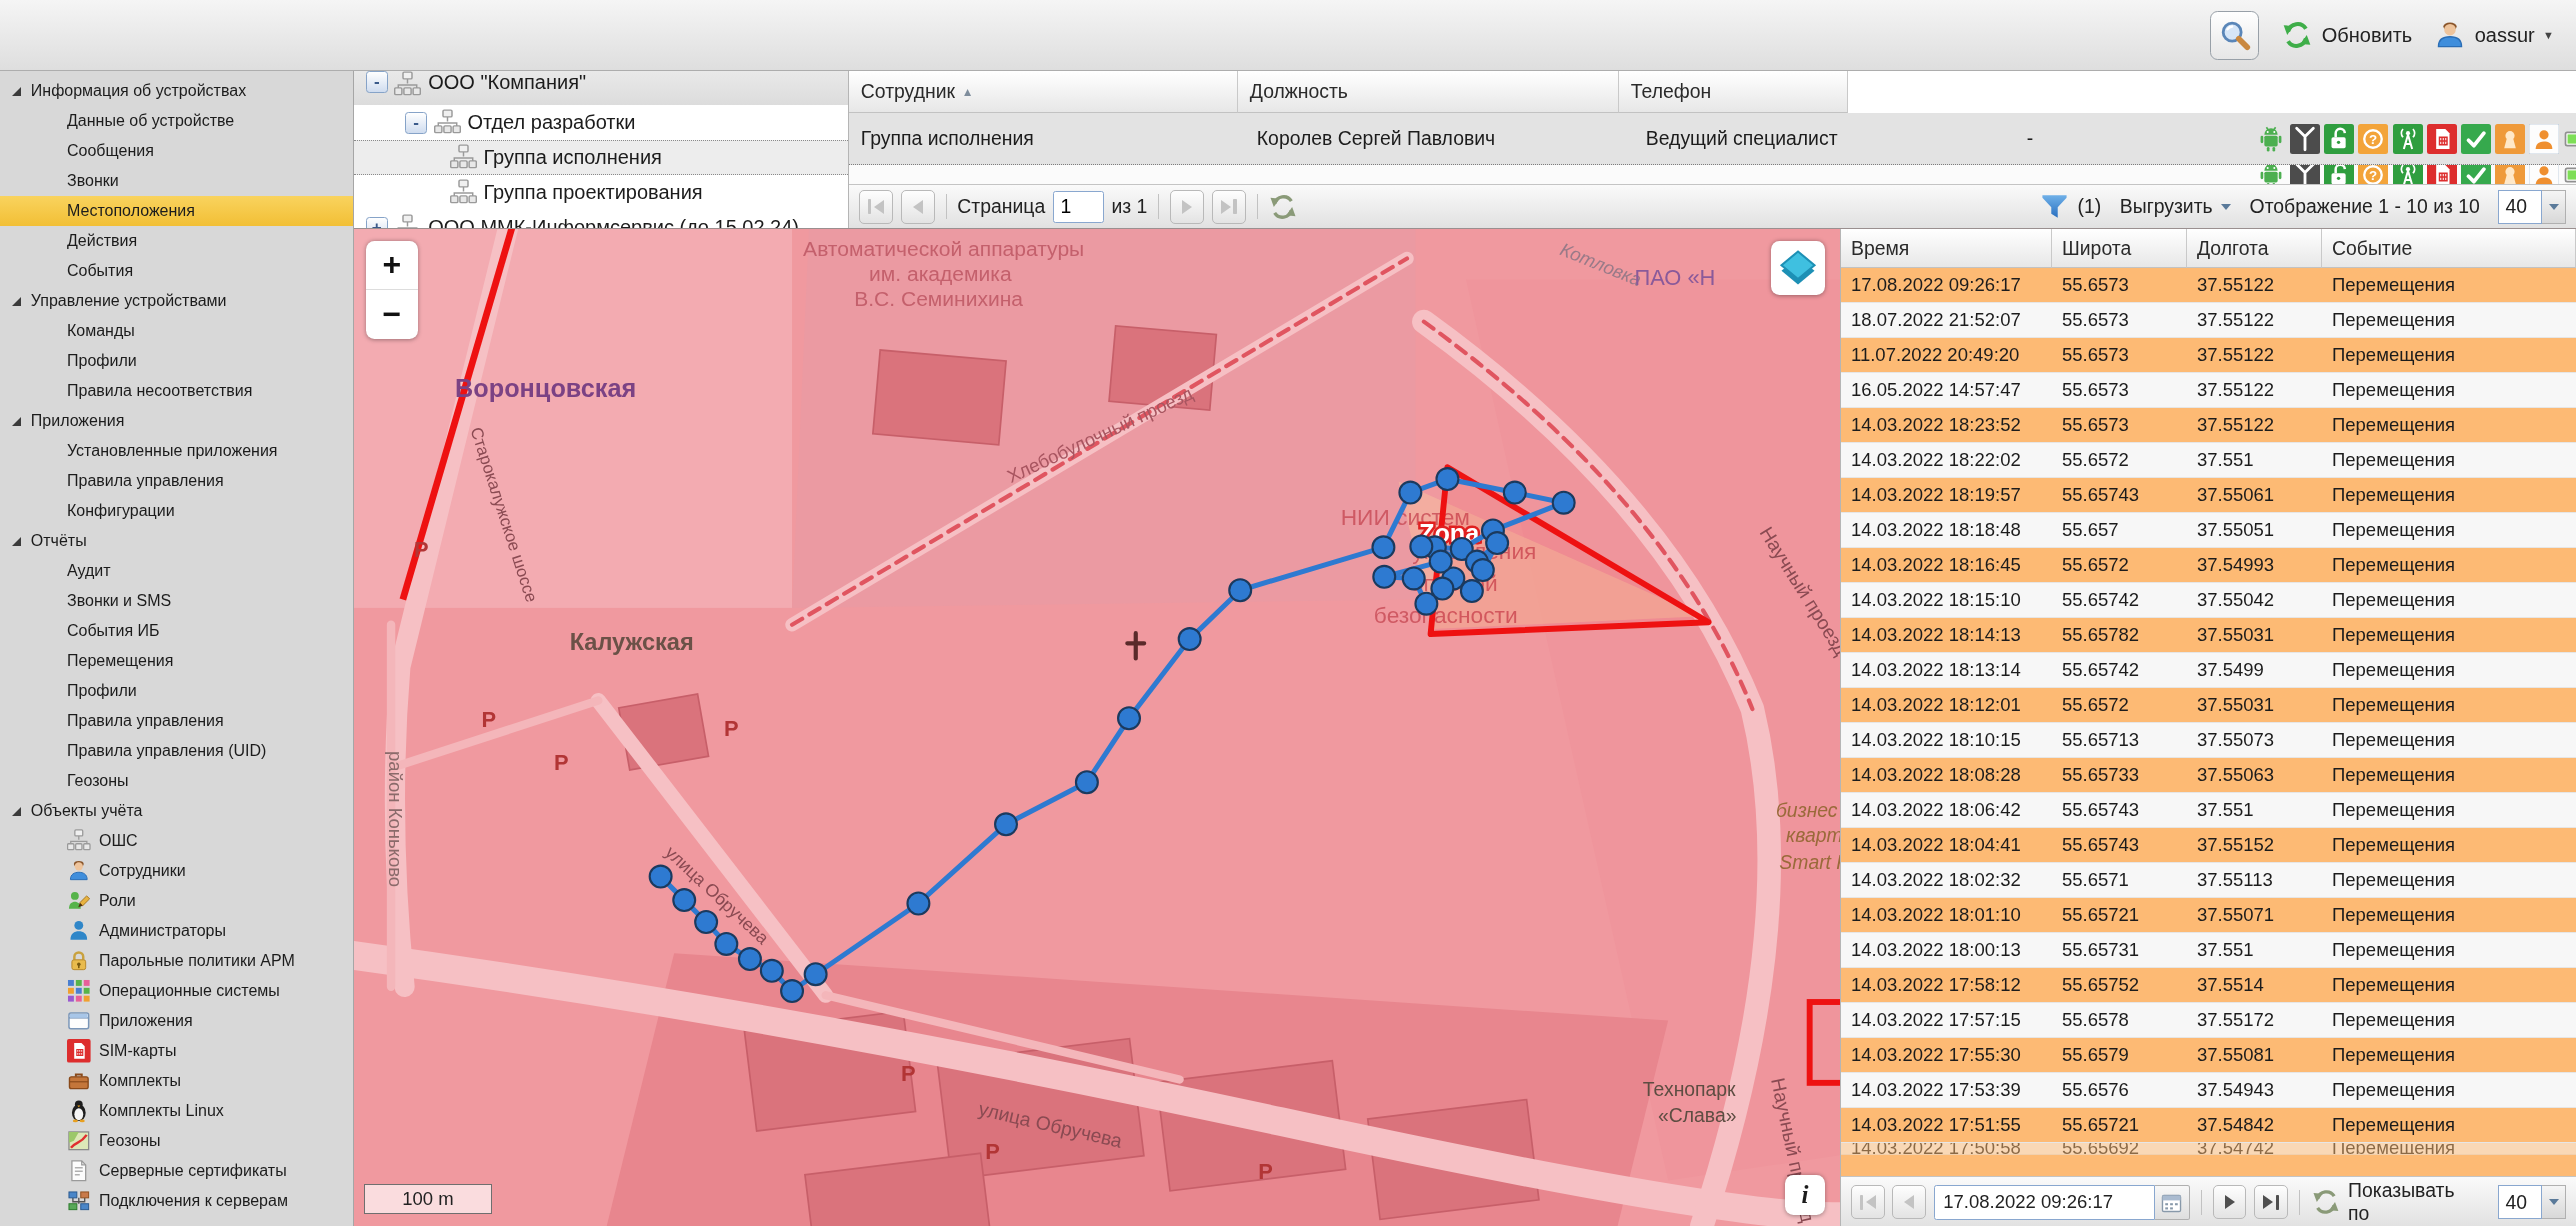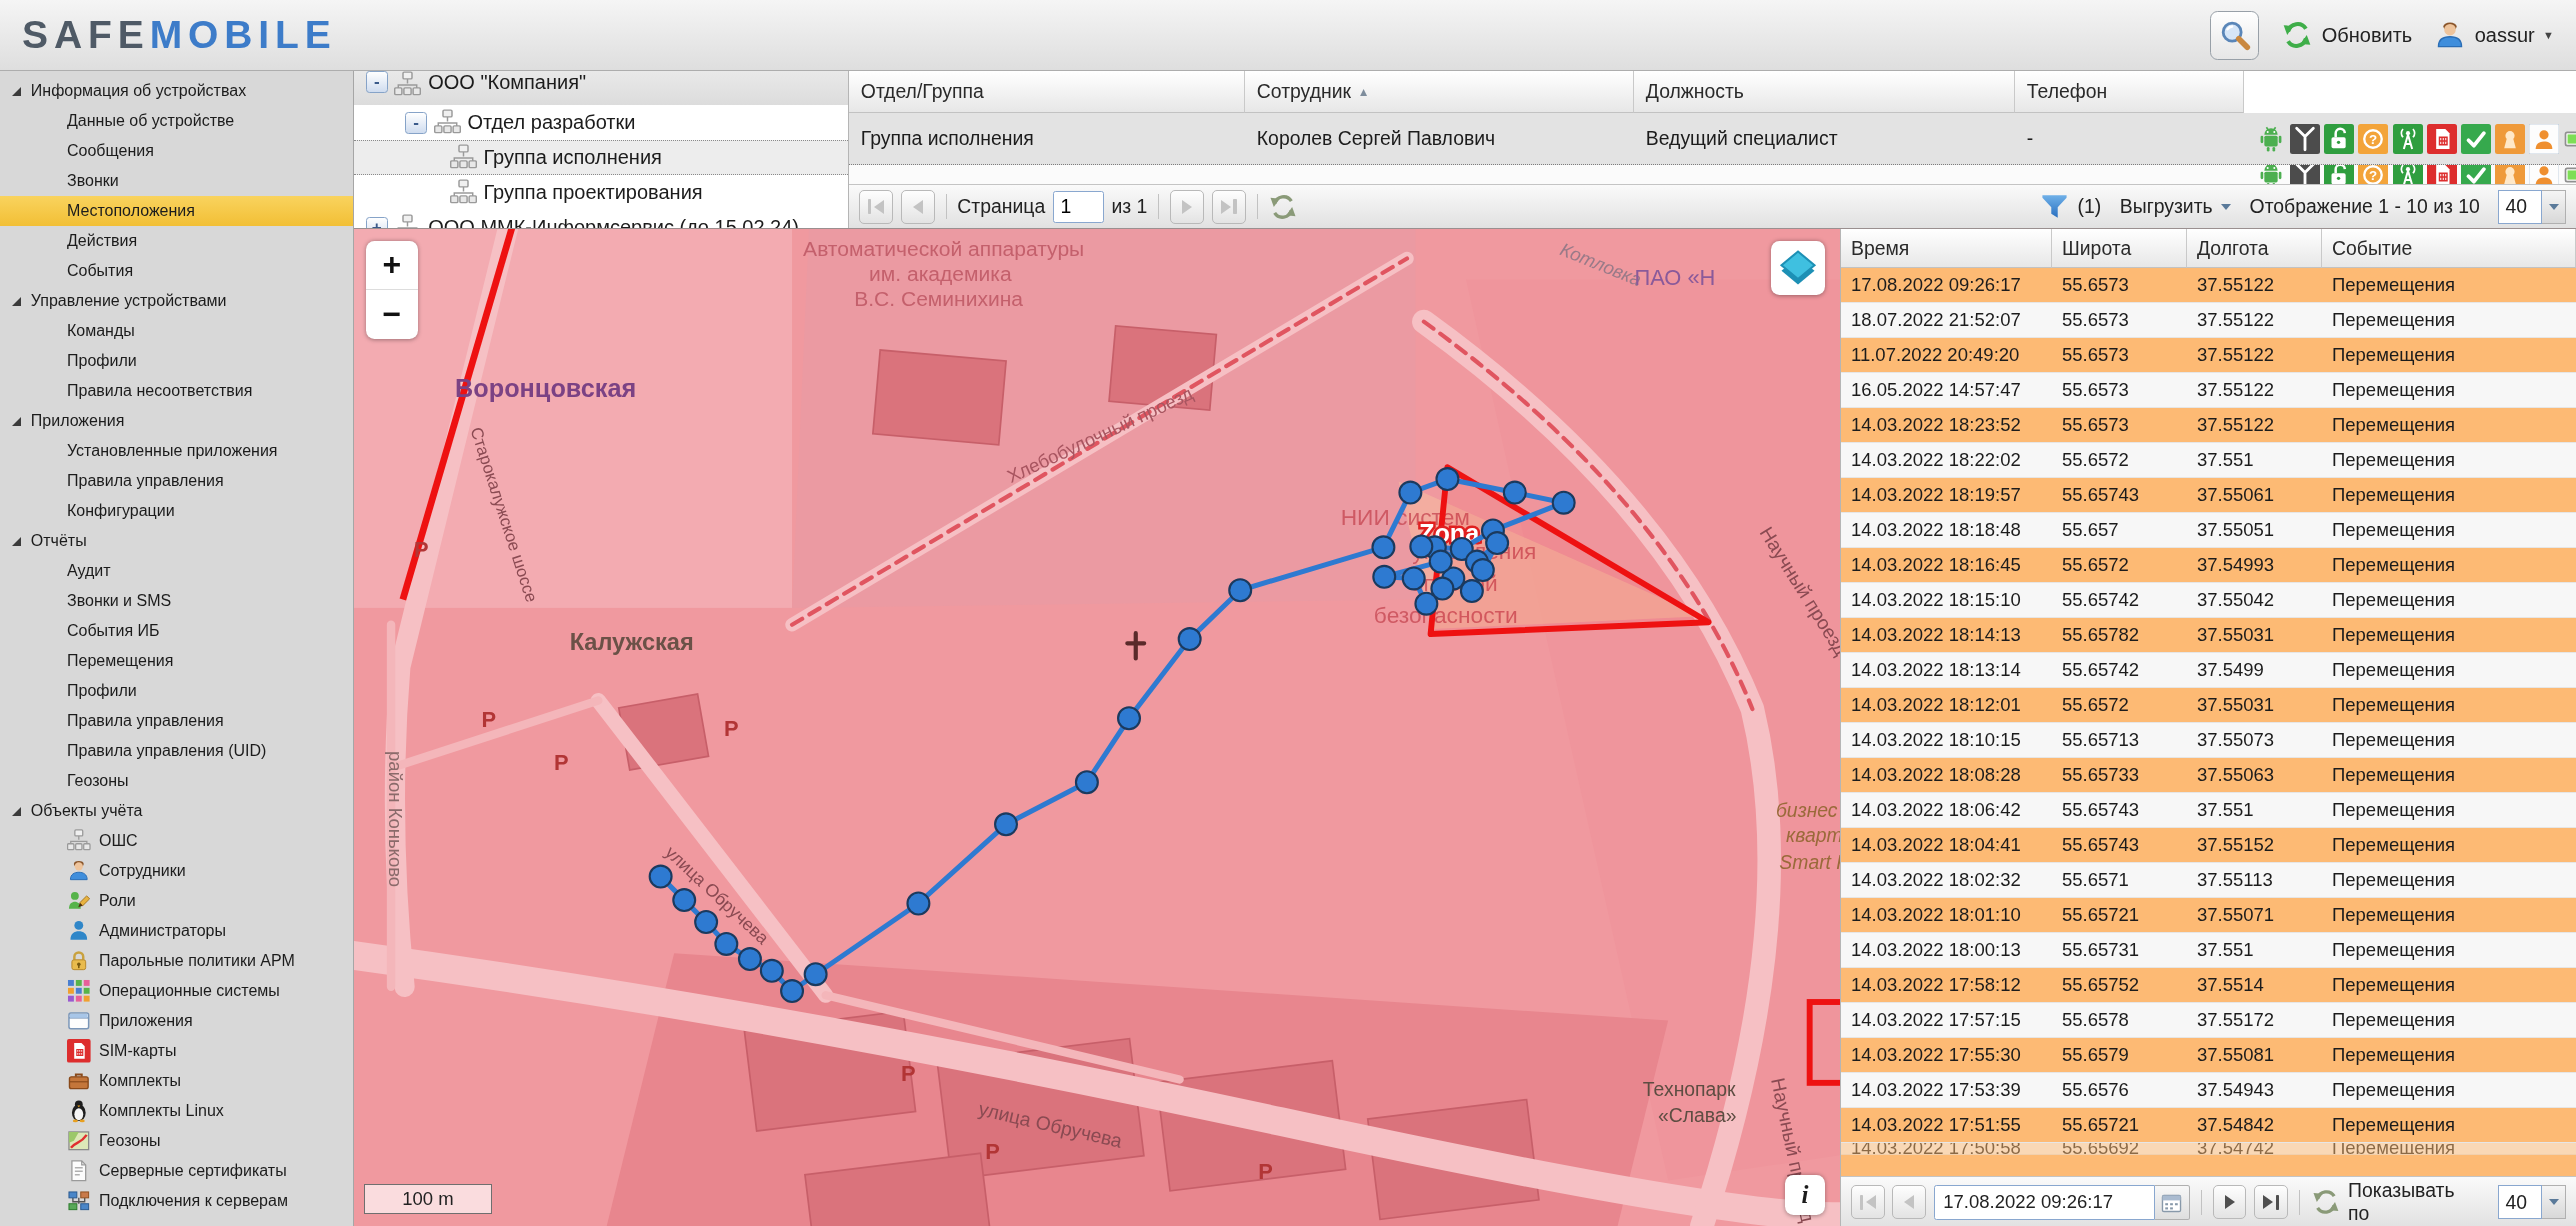--- a/index.html
+++ b/index.html
@@ -104,23 +104,20 @@
   .loc-row.partial { height:11.8px; overflow:hidden; opacity:.5; }
   .loc-cell { display:flex; align-items:center; padding:0 10px; overflow:hidden; white-space:nowrap; }
   .bottom-toolbar { height:51px; flex:0 0 51px; border-top:0.8px solid #c4c4c4; }
 </style>
 </head>
 <body>
 
 <div class="app">
 
   <header>
-    <div class="logo">
-      <span class="lg-safe">SAFE</span><span class="lg-mobile">MOBILE</span>
-    </div>
     <div class="header-right">
       <button class="search-btn">
         <svg width="34" height="34" viewBox="0 0 36 36">
           <circle cx="15" cy="15" r="9.5" fill="#d6e6f8" stroke="#5a86b8" stroke-width="3"></circle>
           <path d="M10 12 a7 7 0 0 1 5-3" stroke="#fff" stroke-width="2.5" fill="none" stroke-linecap="round"></path>
           <line x1="22" y1="22" x2="31" y2="31" stroke="#c98840" stroke-width="6" stroke-linecap="round"></line>
         </svg>
       </button>
       <div class="hdr-item">
         <svg width="32" height="32" viewBox="0 0 36 36">
@@ -453,23 +450,20 @@
                     <rect x="17" y="15" width="6.4" height="6" rx="1"></rect>
                   </g>
                 </svg></span>
               <span>ООО ММК-Информсервис (до 15.02.24)</span>
             </div>
           </div>
 
         <div class="right-top">
           <div class="emp-table">
             <div class="emp-header" id="empHeader">
-                <div class="emp-hcell" style="width: 396px;">
-                  <span>Отдел/Группа</span>
-                </div>
                 <div class="emp-hcell" style="width: 389px;">
                   <span>Сотрудник</span>
                   <span class="sort-arrow">▲</span>
                 </div>
                 <div class="emp-hcell" style="width: 381px;">
                   <span>Должность</span>
                 </div>
                 <div class="emp-hcell" style="width: 229px;">
                   <span>Телефон</span>
                 </div>

